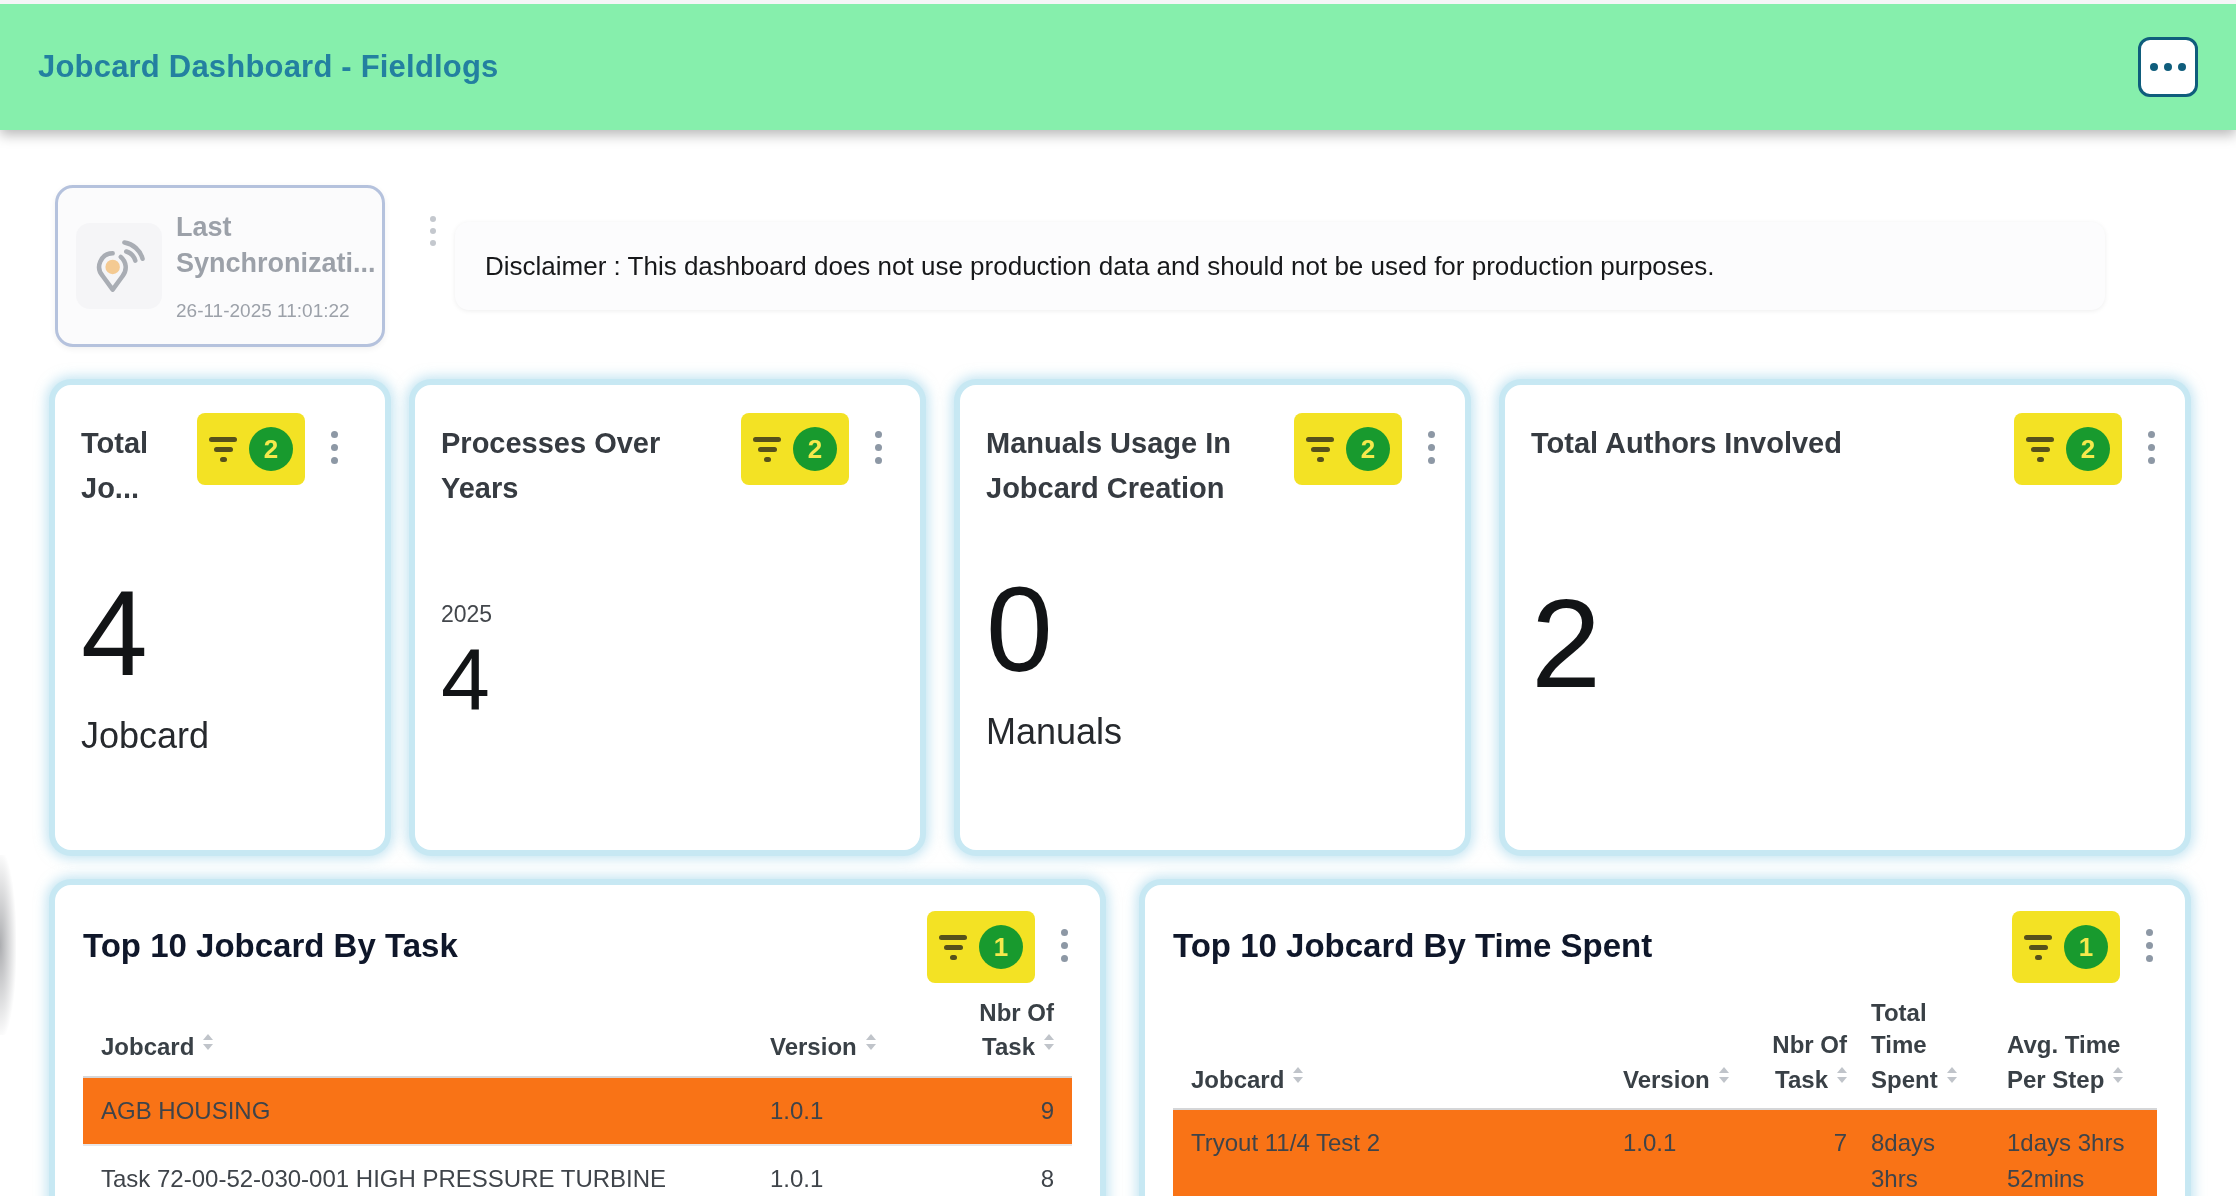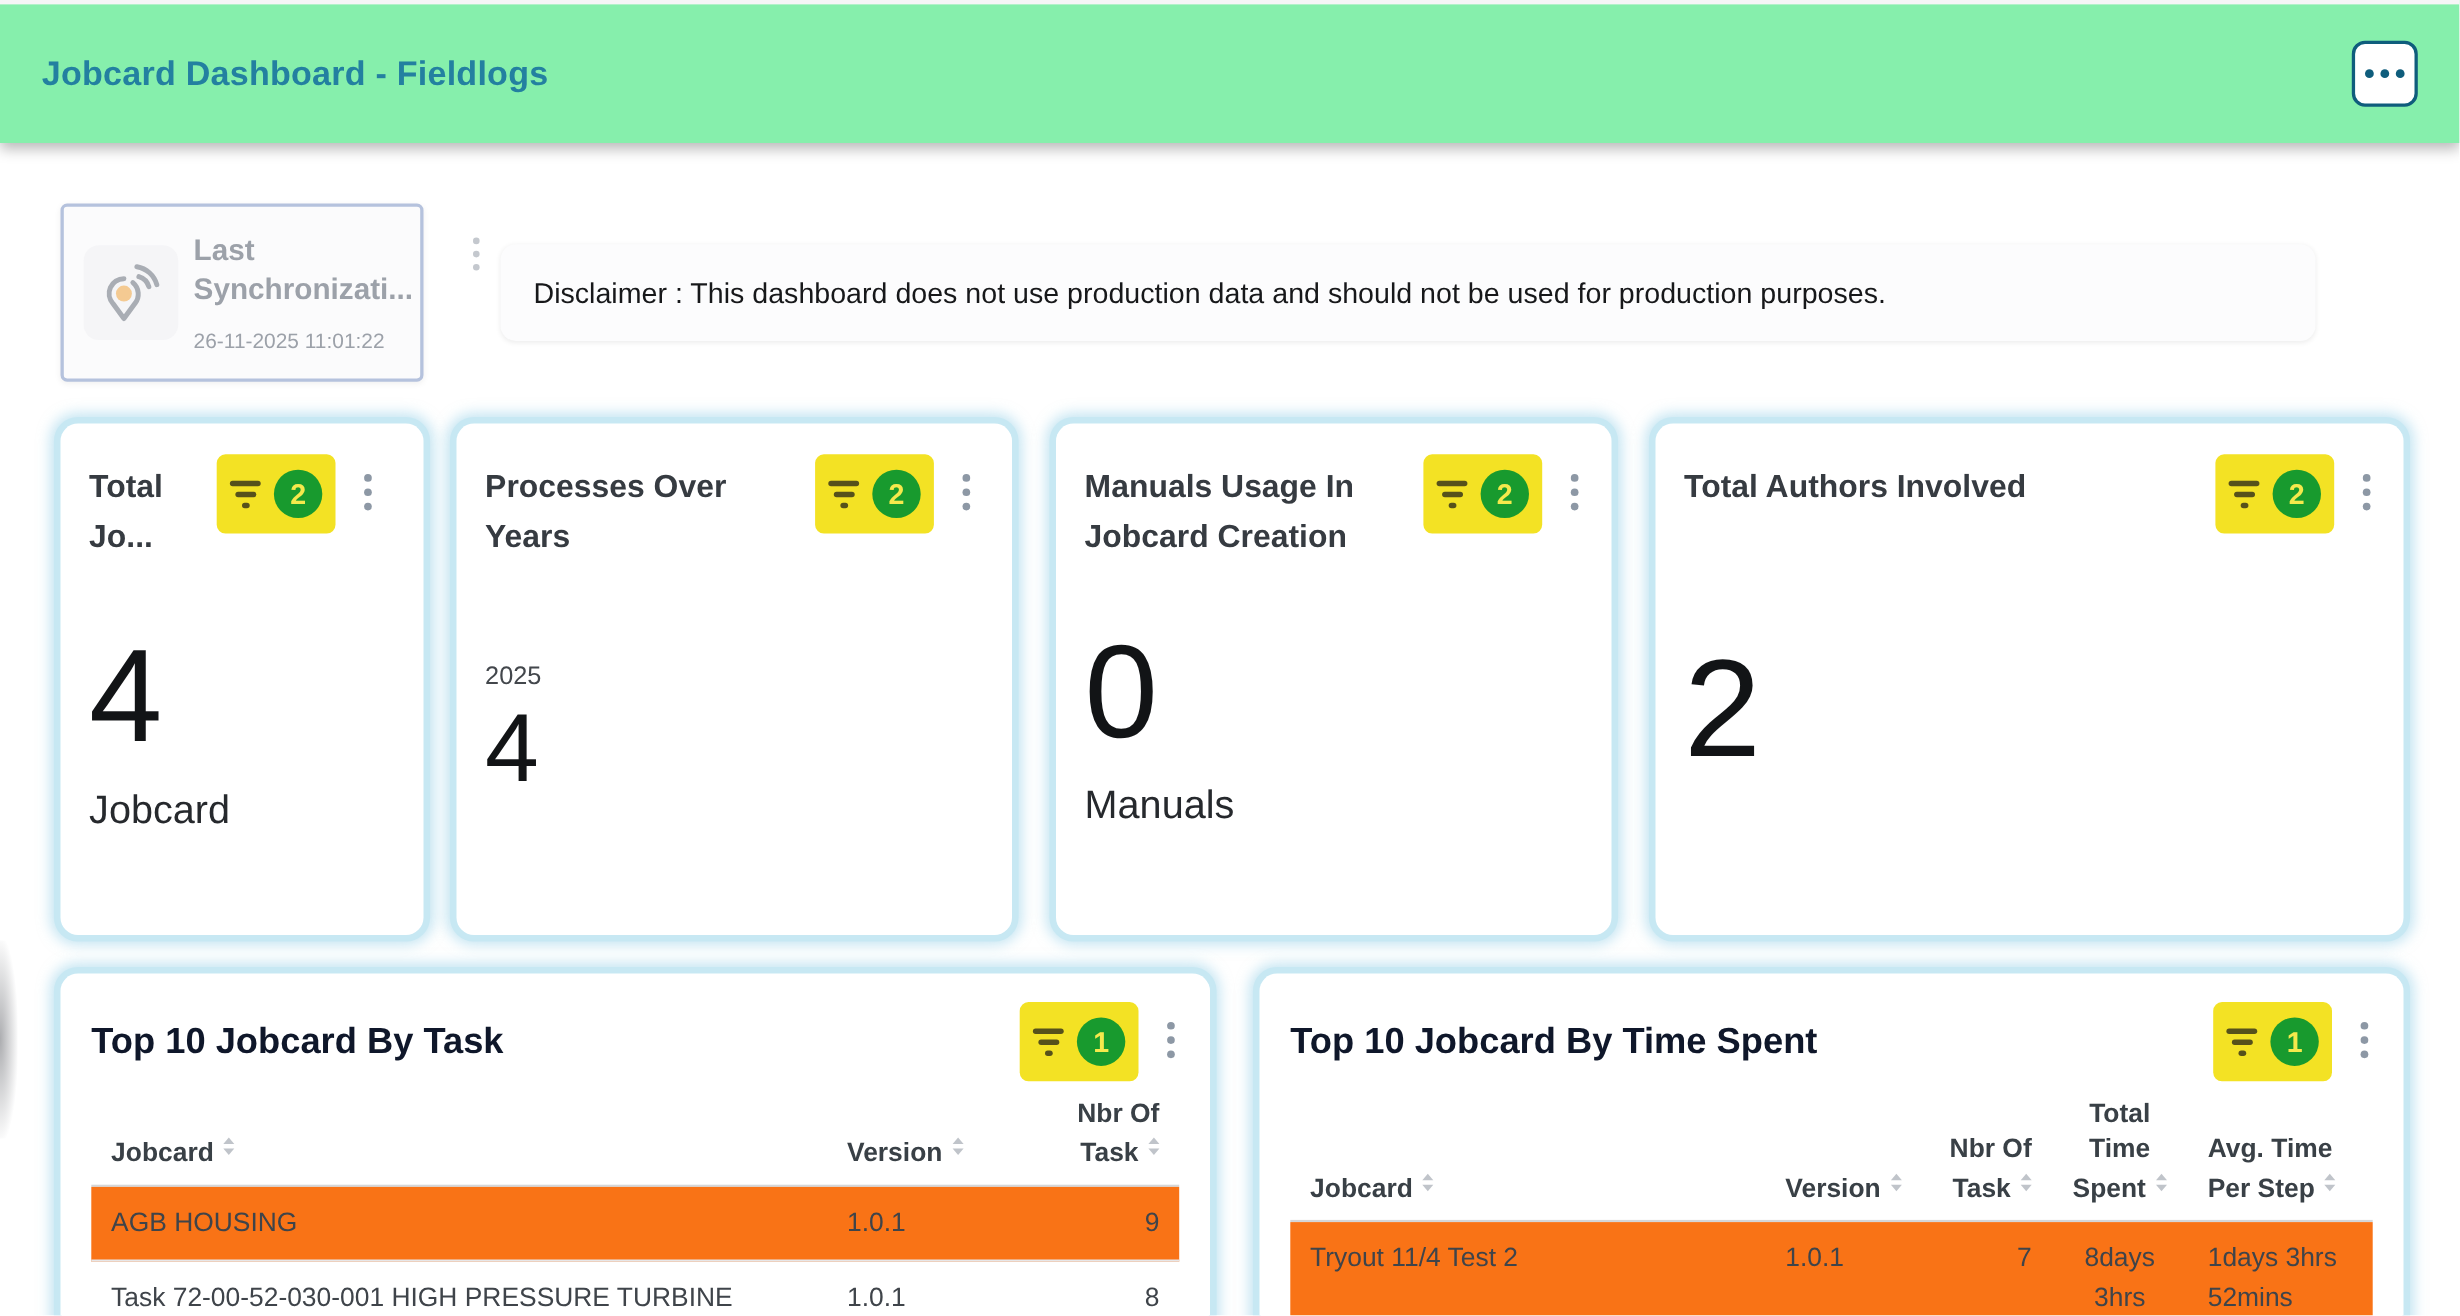--- a/index.html
+++ b/index.html
@@ -18,21 +18,21 @@
   .app-title { font-size:31px; font-weight:bold; color:#2380a0; letter-spacing:0.2px; }
   .menu-btn {
     margin-left:auto; width:60px; height:60px; border:3px solid #0f5d7c; border-radius:12px;
     background:#ffffff; display:flex; align-items:center; justify-content:center; gap:6px; cursor:pointer;
   }
   .menu-btn i { width:8px; height:8px; border-radius:50%; background:#0f5d7c; }
 
   
   .sync-card {
     position:absolute; left:55px; top:185px; width:330px; height:162px;
-    background:#fbfbfc; border:3px solid #b5c2dd; border-radius:6px;
+    background:#fbfbfc; border:3px solid #b5c2dd; border-radius:18px;
     display:flex; align-items:center; padding:0 14px 0 18px;
     box-shadow:0 2px 6px rgba(0,0,0,0.06);
     justify-content:flex-end;
   }
   .sync-icon-tile {
     width:86px; height:86px; border-radius:14px; background:#f5f5f7;
     display:flex; align-items:center; justify-content:center; flex:0 0 auto;
   }
   .sync-text { margin-left:14px; min-width:0; }
   .sync-name { font-size:27px; font-weight:bold; color:#9ca1a9; line-height:1.32; }
@@ -114,21 +114,21 @@
   .trow.zebra { background:#f97316; }
   .td { font-size:24px; color:#3f444a; line-height:1.5; }
 
   .table-left  .col-job { flex:1; }
   .table-left  .col-ver { width:150px; }
   .table-left  .col-num { width:110px; text-align:right; }
 
   .table-right .col-job { flex:1; }
   .table-right .col-ver { width:120px; }
   .table-right .col-num { width:80px;  text-align:right; }
-  .table-right .col-tts { width:112px;text-align:center; }
+  .table-right .col-tts { width:112px; }
   .table-right .col-avg { width:132px; }
 
   
   .edge-shadow {
     position:absolute; left:0; top:855px; width:16px; height:180px;
     background:radial-gradient(ellipse at left center, rgba(90,92,98,0.5), rgba(90,92,98,0) 75%);
   }
 </style>
 </head>
 <body>

